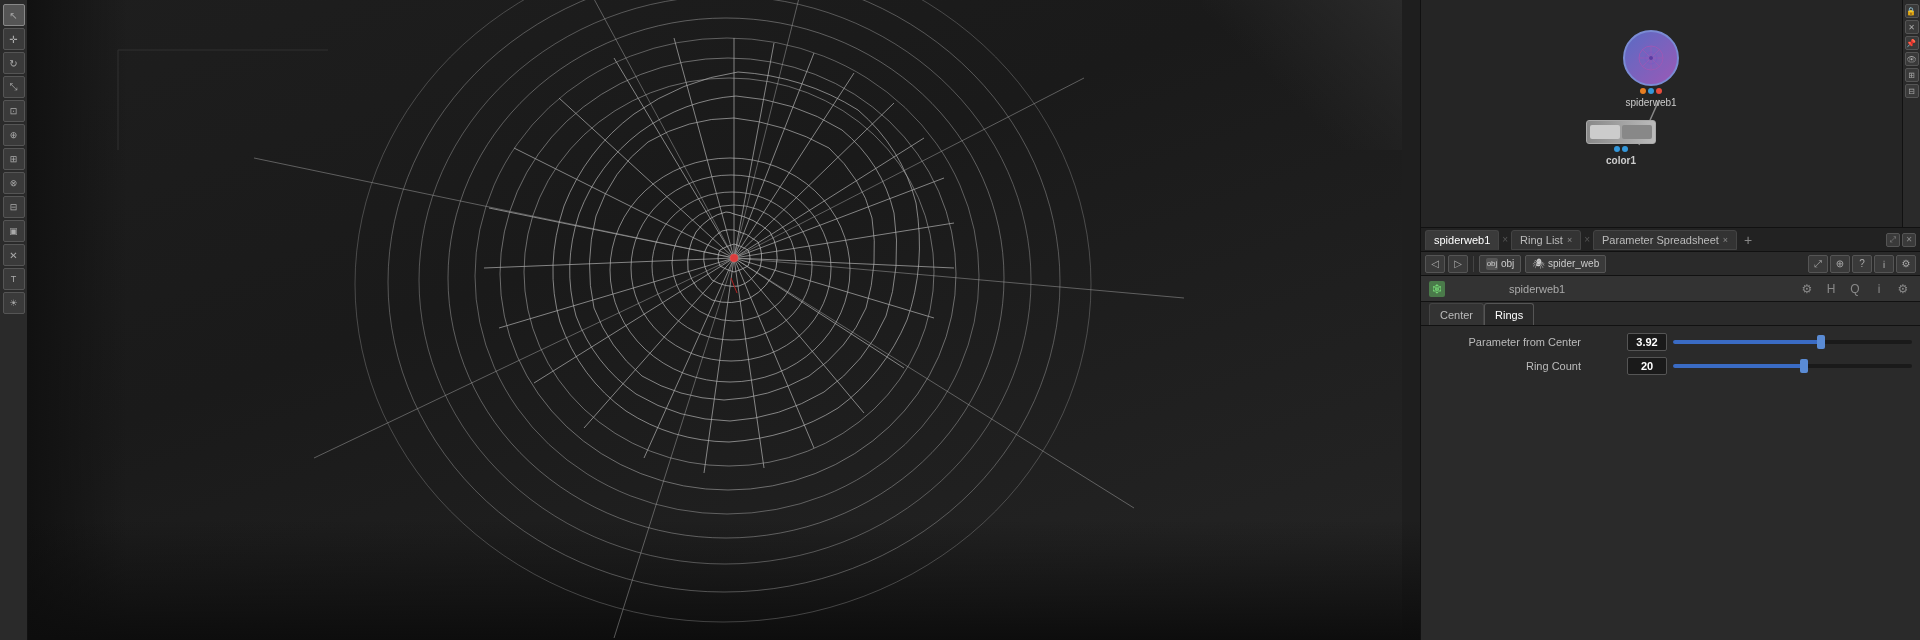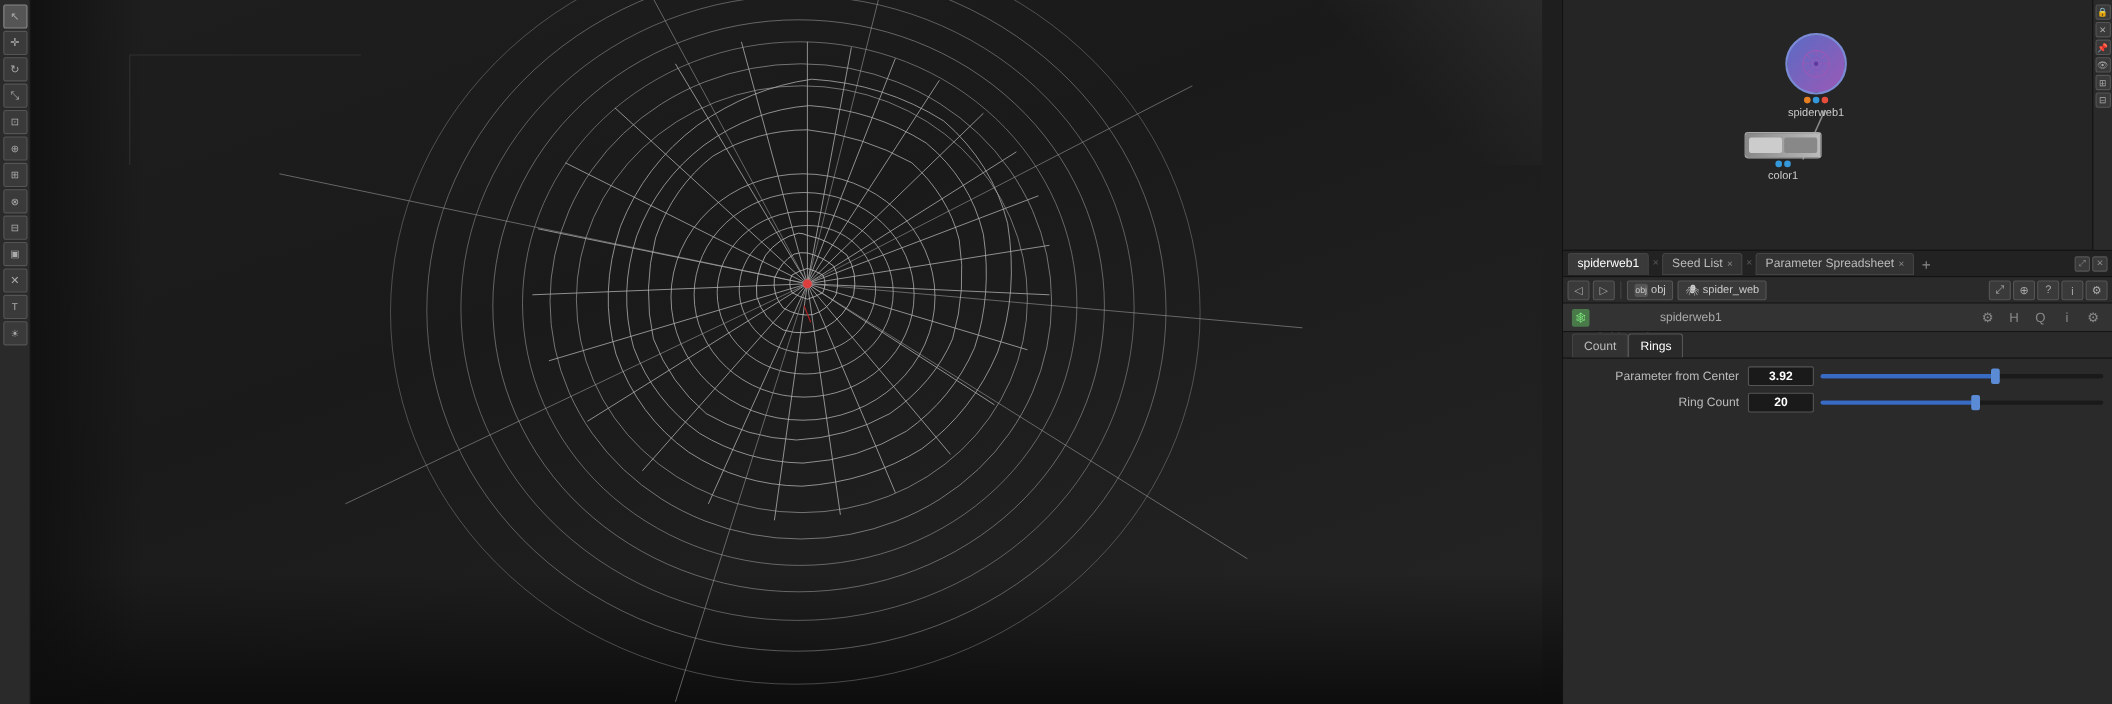--- a/index.html
+++ b/index.html
@@ -119,20 +119,21 @@
     .node-spiderweb {
       top: 30px;
       left: 180px;
       width: 100px;
     }
 
     .node-color {
       top: 105px;
       left: 160px;
       width: 80px;
+      font-weight: bold;
     }
 
     .node-icon-circle {
       width: 56px;
       height: 56px;
       border-radius: 50%;
       background: linear-gradient(135deg, #5a6bc4, #9b59b6);
       border: 2px solid #7a8bd4;
       display: flex;
       align-items: center;
@@ -387,33 +388,34 @@
     .param-label {
       width: 160px;
       font-size: 11px;
       color: #bbb;
       text-align: right;
       padding-right: 8px;
       flex-shrink: 0;
     }
 
     .param-value {
-      width: 60px;
+      width: 40px;
       height: 18px;
       background: #1a1a1a;
       border: 1px solid #555;
       border-radius: 2px;
       font-size: 11px;
       color: #fff;
       font-weight: bold;
       display: flex;
       align-items: center;
       justify-content: center;
       flex-shrink: 0;
       cursor: text;
+      margin-left: 38px;
     }
 
     .param-slider-track {
       flex: 1;
       height: 4px;
       background: #1a1a1a;
       border-radius: 2px;
       margin-left: 6px;
       position: relative;
     }
@@ -669,21 +671,21 @@
   </div>
 
   <div class="params-panel">
 
     <div class="tabs-bar">
       <div class="tab active">
         <span>spiderweb1</span>
       </div>
       <span class="tab-separator">×</span>
       <div class="tab">
-        <span>Seed List</span>
+        <span>Ring List</span>
         <span class="tab-close">×</span>
       </div>
       <span class="tab-separator">×</span>
       <div class="tab">
         <span>Parameter Spreadsheet</span>
         <span class="tab-close">×</span>
       </div>
       <button class="tab-add">+</button>
 
       <div style="margin-left:auto;display:flex;gap:2px;align-items:center;">
@@ -721,21 +723,21 @@
       <span class="op-path">spiderweb1</span>
       <div class="op-spacer"></div>
       <button class="op-btn">⚙</button>
       <button class="op-btn">H</button>
       <button class="op-btn">Q</button>
       <button class="op-btn">ℹ</button>
       <button class="op-btn">⚙</button>
     </div>
 
     <div class="sub-tabs">
-      <div class="sub-tab">Count</div>
+      <div class="sub-tab">Center</div>
       <div class="sub-tab active">Rings</div>
     </div>
 
     <div class="params-list">
 
       <div class="param-row">
         <div class="param-label">Parameter from Center</div>
         <div class="param-value">3.92</div>
         <div class="param-slider-track">
           <div class="param-slider-fill" style="width:62%;"></div>

